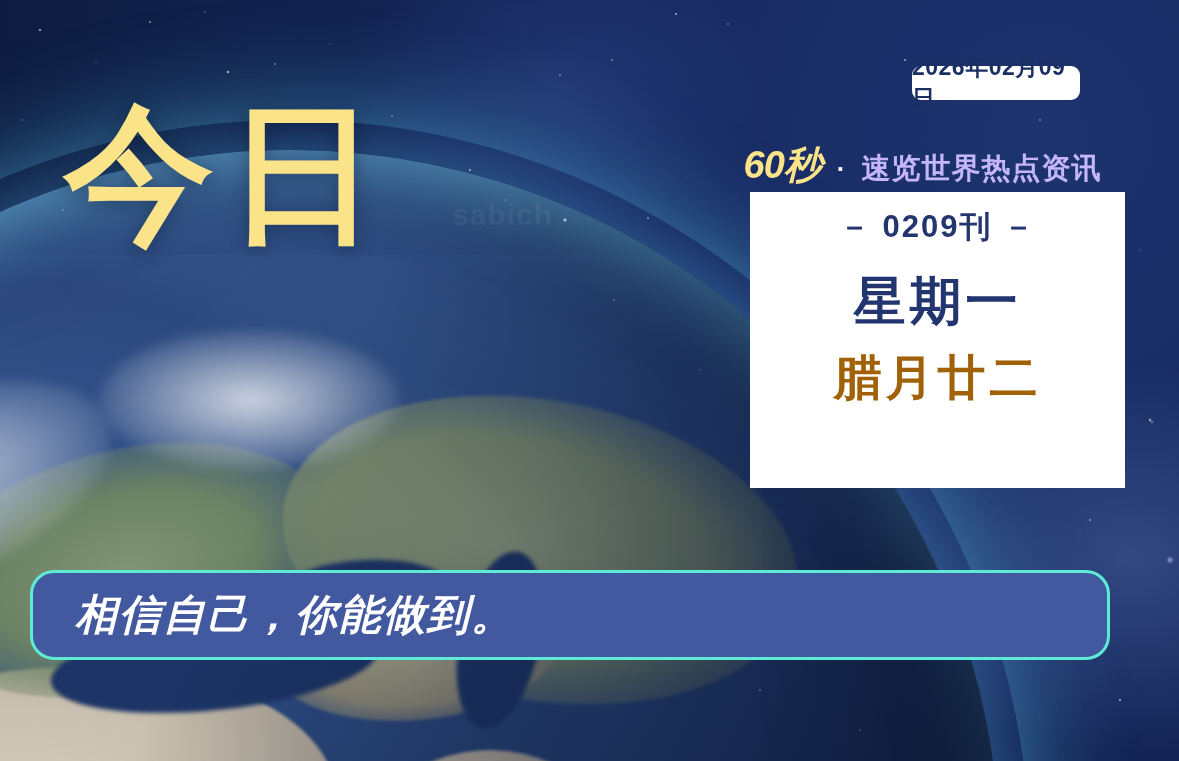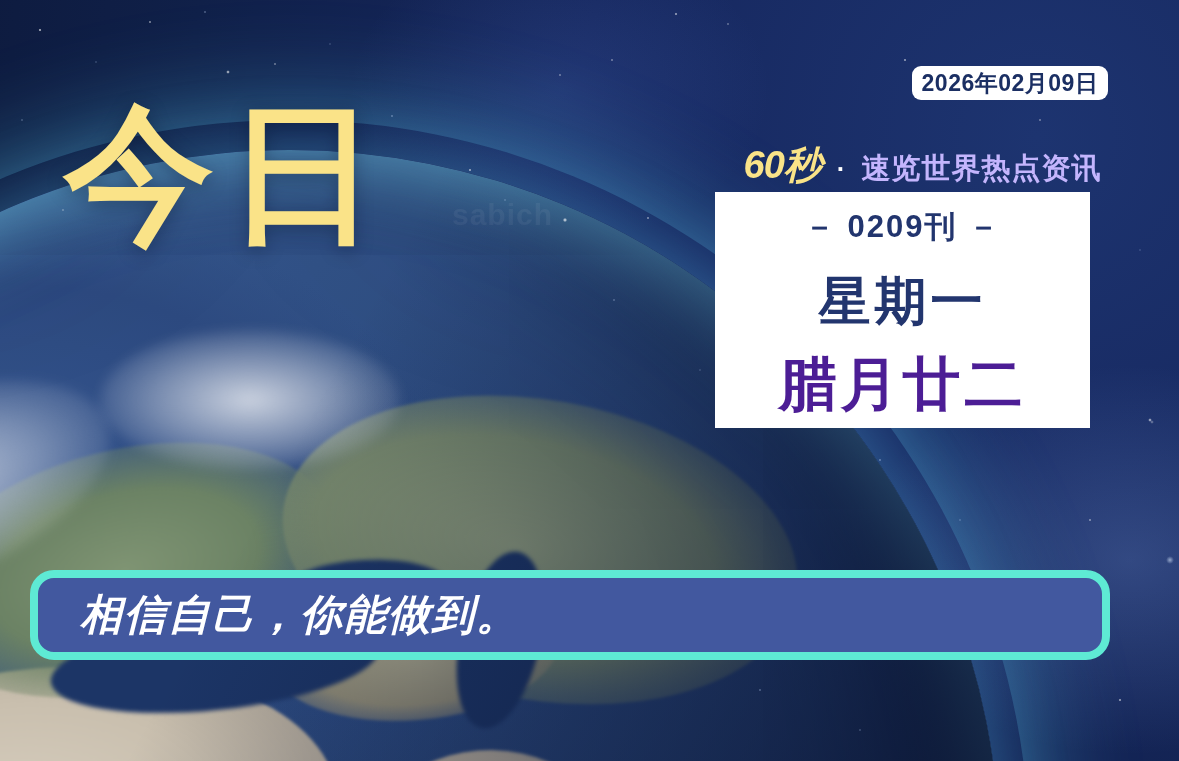--- a/index.html
+++ b/index.html
@@ -209,21 +209,21 @@
     letter-spacing: 1px;
     color: rgba(255,255,255,.055);
     user-select: none;
   }
 
   
   .date-pill {
     position: absolute;
     left: 912px;
     top: 66px;
-    width: 196px;
+    width: 168px;
     height: 34px;
     background: #ffffff;
     border-radius: 9px;
     display: flex;
     align-items: center;
     justify-content: center;
     color: #1b2f63;
     font-size: 23px;
     font-weight: 700;
     letter-spacing: .5px;
@@ -257,24 +257,24 @@
   .tagline-rest {
     color: #c4b5fd;
     font-size: 29px;
     font-weight: 700;
     letter-spacing: 1px;
   }
 
   
   .info-card {
     position: absolute;
-    left: 715px;
+    left: 750px;
     top: 192px;
     width: 375px;
-    height: 236px;
+    height: 296px;
     background: #ffffff;
     display: flex;
     flex-direction: column;
     align-items: center;
     justify-content: flex-start;
     padding-top: 14px;
     box-sizing: border-box;
   }
   .issue-line {
     color: #22356e;
@@ -285,22 +285,22 @@
   }
   .weekday {
     color: #22356e;
     font-size: 52px;
     font-weight: 800;
     letter-spacing: 4px;
     line-height: 1.25;
     margin-top: 15px;
   }
   .lunar {
-    color: #4c1d95;
-    font-size: 58px;
+    color: #a16207;
+    font-size: 48px;
     font-weight: 800;
     letter-spacing: 4px;
     line-height: 1.25;
     margin-top: 14px;
   }
 
   
   .headline {
     position: absolute;
     left: 64px;
@@ -325,21 +325,21 @@
   }
 
   
   .quote-banner {
     position: absolute;
     left: 30px;
     top: 570px;
     width: 1080px;
     height: 90px;
     background: #42589F;
-    border: 8px solid #5eead4;
+    border: 3px solid #5eead4;
     border-radius: 24px;
     box-sizing: border-box;
     display: flex;
     align-items: center;
     padding-left: 42px;
   }
   .quote-text {
     color: #ffffff;
     font-size: 42px;
     font-weight: 700;

